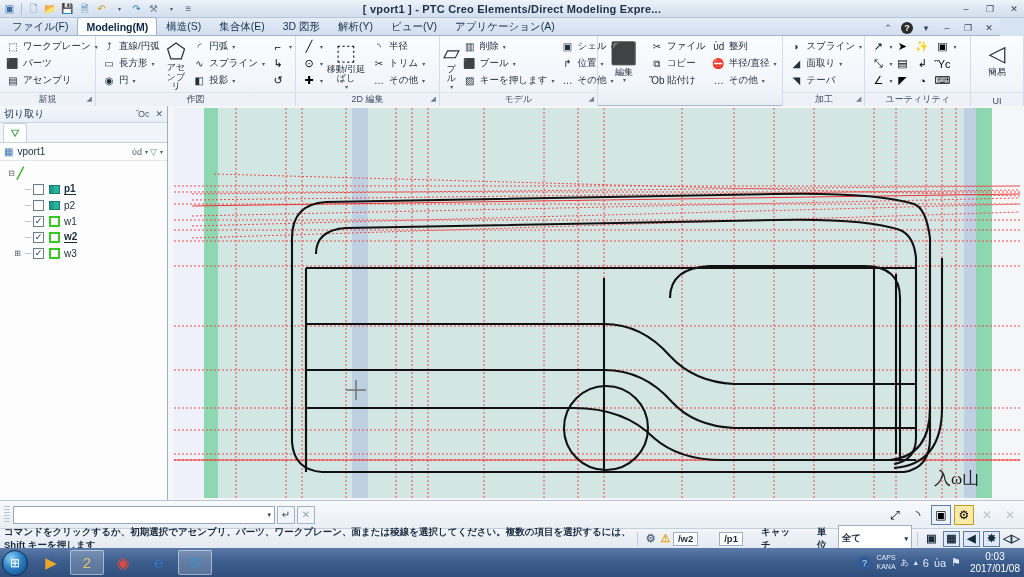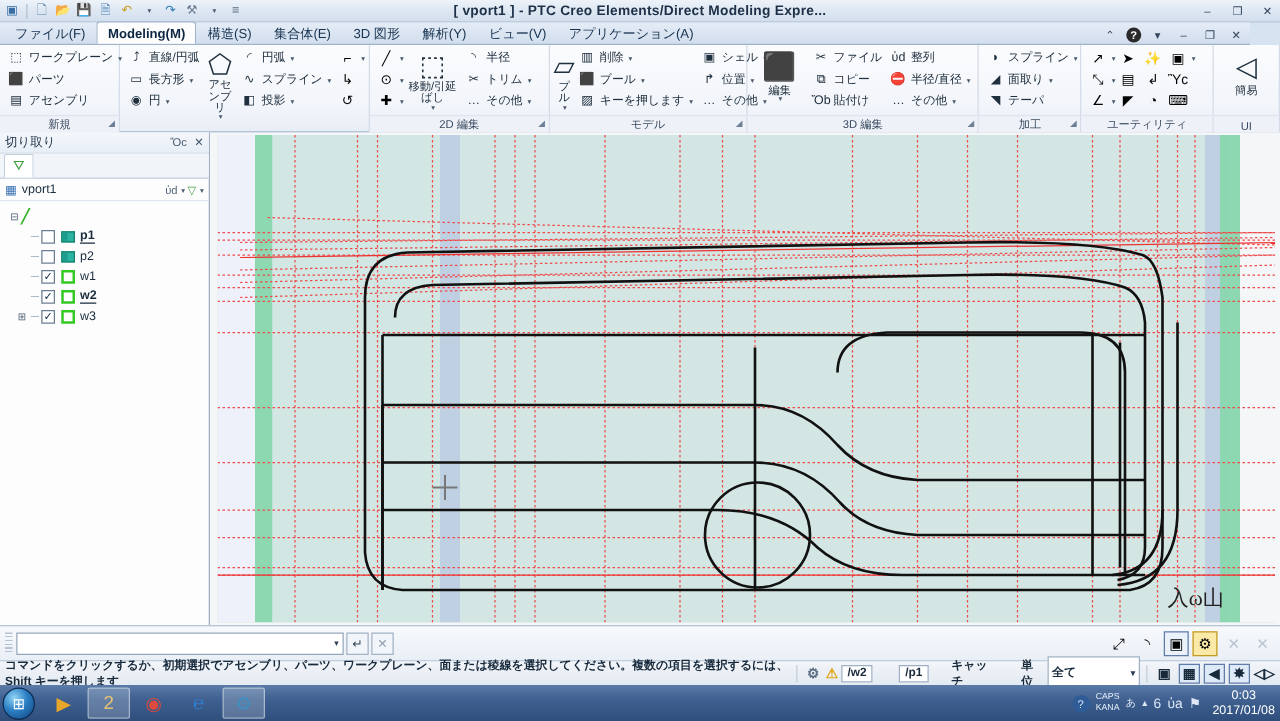--- a/index.html
+++ b/index.html
@@ -350,20 +350,23 @@
               <span class="caret">▾</span>
             </div>
             <div class="gridrow">
               <span class="iconcell">↳</span>
             </div>
             <div class="gridrow">
               <span class="iconcell">↺</span>
             </div>
           </div>
         </div>
+        <div class="rgroup-label">
+          <span>作図</span>
+        </div>
       </div>
       <div class="rgroup" style="width: 180px;">
         <div class="rgroup-body">
           <div class="vcol">
             <div class="gridrow">
               <span class="iconcell">╱</span>
               <span class="caret">▾</span>
             </div>
             <div class="gridrow">
               <span class="iconcell">⊙</span>
@@ -478,24 +481,20 @@
               <span class="ic">⛔</span>
               <span>半径/直径</span>
               <span class="caret">▾</span>
             </div>
             <div class="ritem">
               <span class="ic">…</span>
               <span>その他</span>
               <span class="caret">▾</span>
             </div>
           </div>
-        </div>
-        <div class="rgroup-label">
-          <span>3D 編集</span>
-          <span class="dialog-launch">◢</span>
         </div>
       </div>
       <div class="rgroup" style="width: 82px;">
         <div class="rgroup-body">
           <div class="vcol">
             <div class="ritem">
               <span class="ic">◗</span>
               <span>スプライン</span>
               <span class="caret">▾</span>
             </div>

